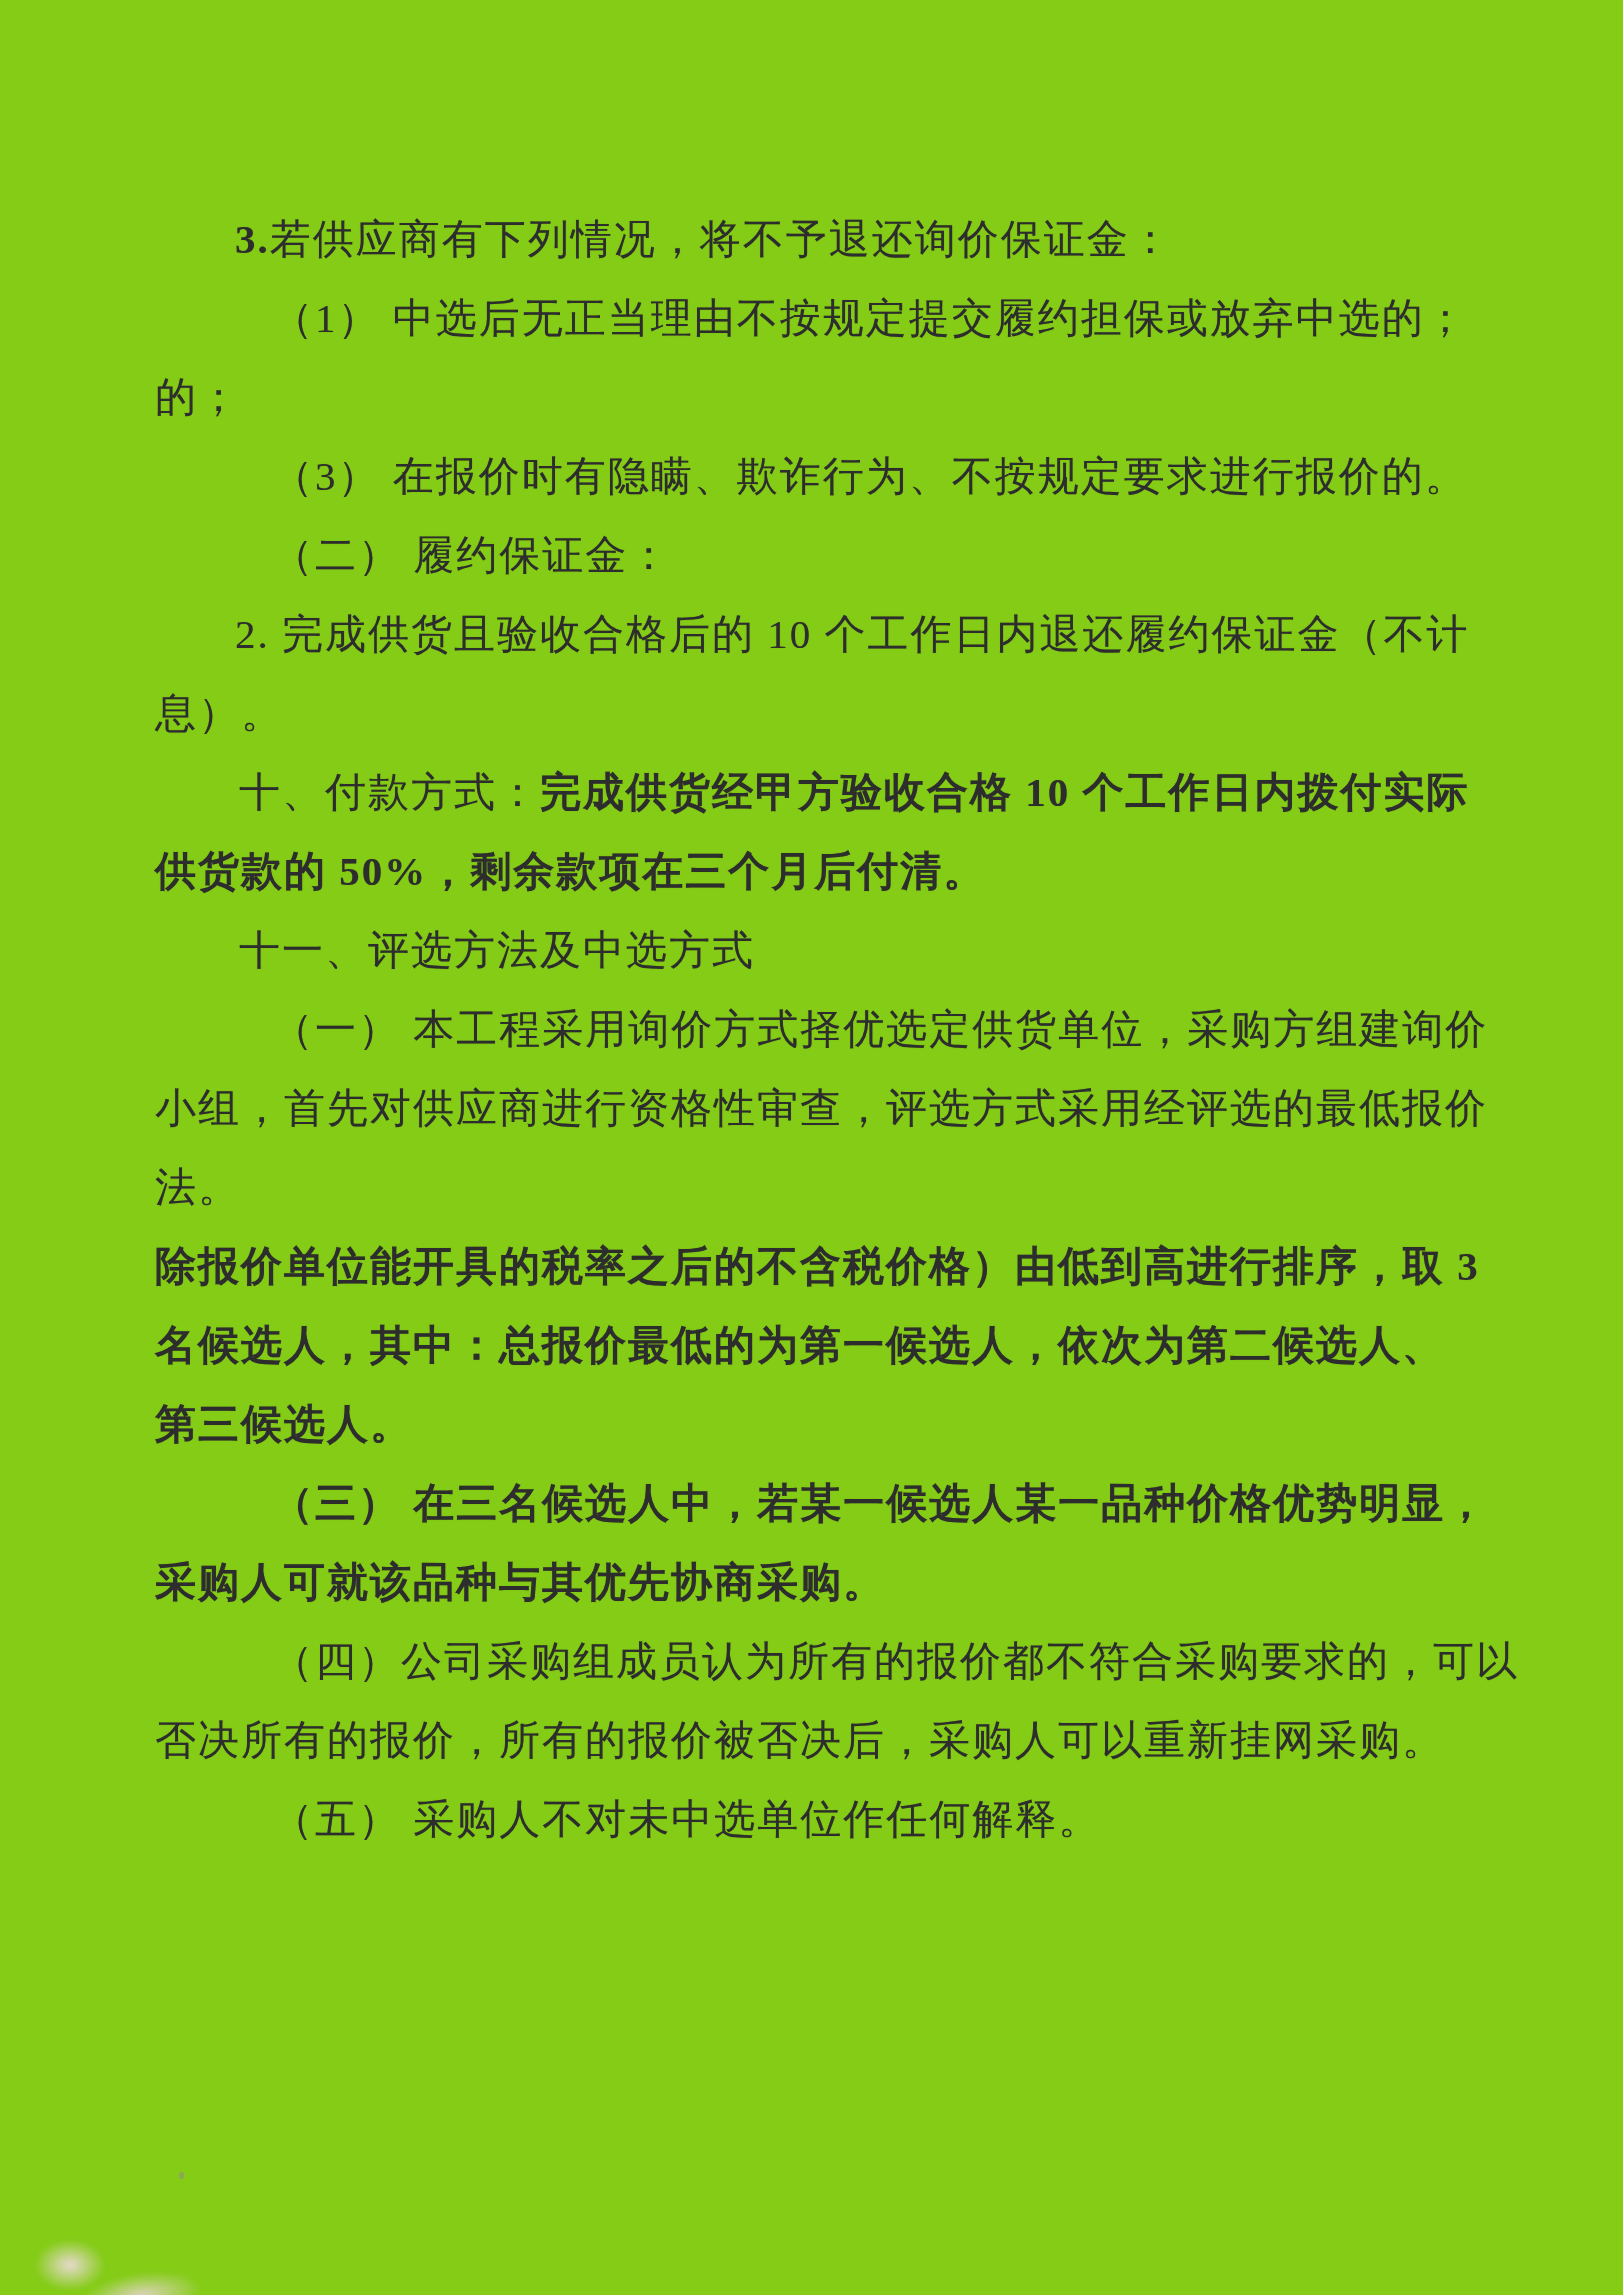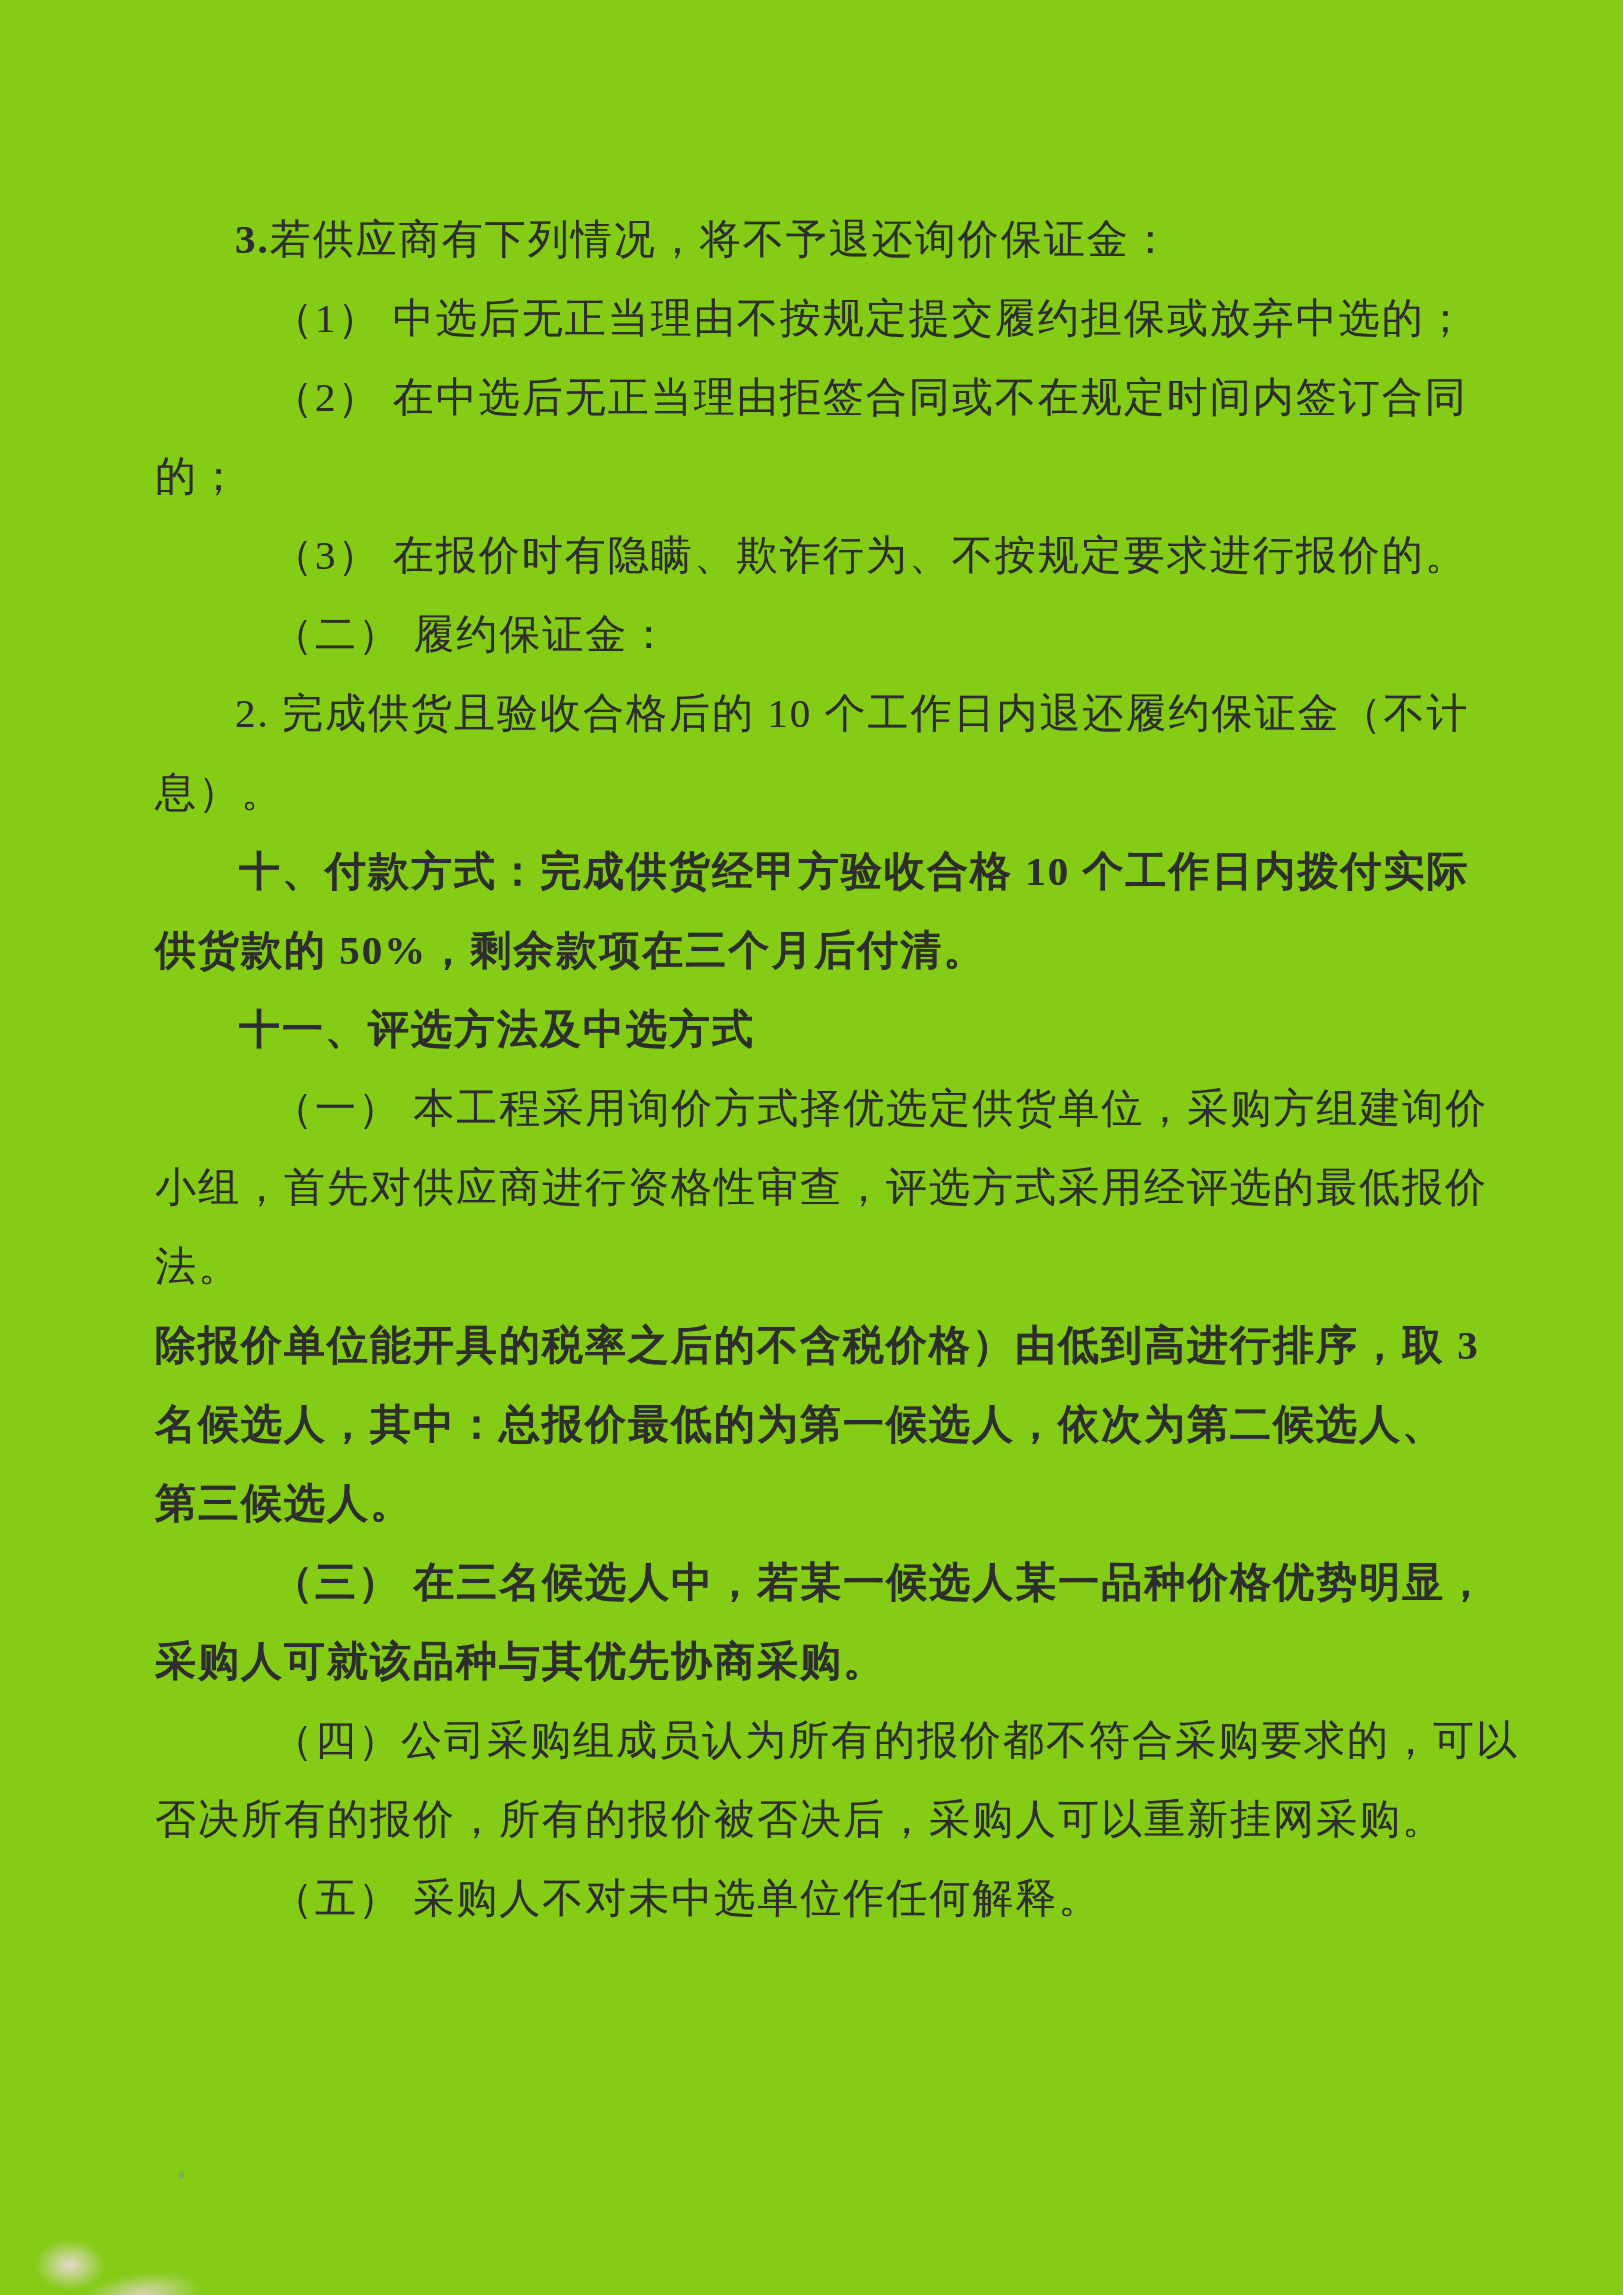--- a/index.html
+++ b/index.html
@@ -41,21 +41,21 @@
     font-family: "Liberation Serif", "DejaVu Serif", serif;
     font-weight: 400;
   }
   .kai-bold {
     font-family: "Liberation Serif", "DejaVu Serif", serif;
     font-weight: 700;
     text-align: center;
   }
   .hei-bold {
     font-family: "Liberation Sans", "DejaVu Sans", sans-serif;
-    font-weight: 700;
+    font-weight: 400;
     margin-top: 27px;
   }
   .serif-bold {
     font-family: "Liberation Serif", "DejaVu Serif", serif;
     font-weight: 700;
   }
   
   .smudge {
     position: absolute;
     pointer-events: none;
@@ -82,21 +82,20 @@
     opacity: 0.55;
   }
 </style>
 </head>
 <body>
 
 <div class="page">
   <div class="content" id="doc-content">
       <div class="line i-num"><span class="serif-bold">3.</span><span class="kai">若供应商有下列情况，将不予退还询价保证金：</span></div>
       <div class="line i-paren"><span class="kai">（1） 中选后无正当理由不按规定提交履约担保或放弃中选的；</span></div>
-      <div class="line i-paren"><span class="kai">（2） 在中选后无正当理由拒签合同或不在规定时间内签订合同</span></div>
       <div class="line i-none"><span class="kai">的；</span></div>
       <div class="line i-paren"><span class="kai">（3） 在报价时有隐瞒、欺诈行为、不按规定要求进行报价的。</span></div>
       <div class="line i-paren"><span class="kai">（二） 履约保证金：</span></div>
       <div class="line i-num"><span class="kai">2. 完成供货且验收合格后的 10 个工作日内退还履约保证金（不计</span></div>
       <div class="line i-none"><span class="kai">息）。</span></div>
       <div class="line i-head"><span class="hei-bold">十、付款方式：</span><span class="kai-bold">完成供货经甲方验收合格 10 个工作日内拨付实际</span></div>
       <div class="line i-none"><span class="kai-bold">供货款的 50%，剩余款项在三个月后付清。</span></div>
       <div class="line i-head"><span class="hei-bold">十一、评选方法及中选方式</span></div>
       <div class="line i-paren"><span class="kai">（一） 本工程采用询价方式择优选定供货单位，采购方组建询价</span></div>
       <div class="line i-none"><span class="kai">小组，首先对供应商进行资格性审查，评选方式采用经评选的最低报价</span></div>

